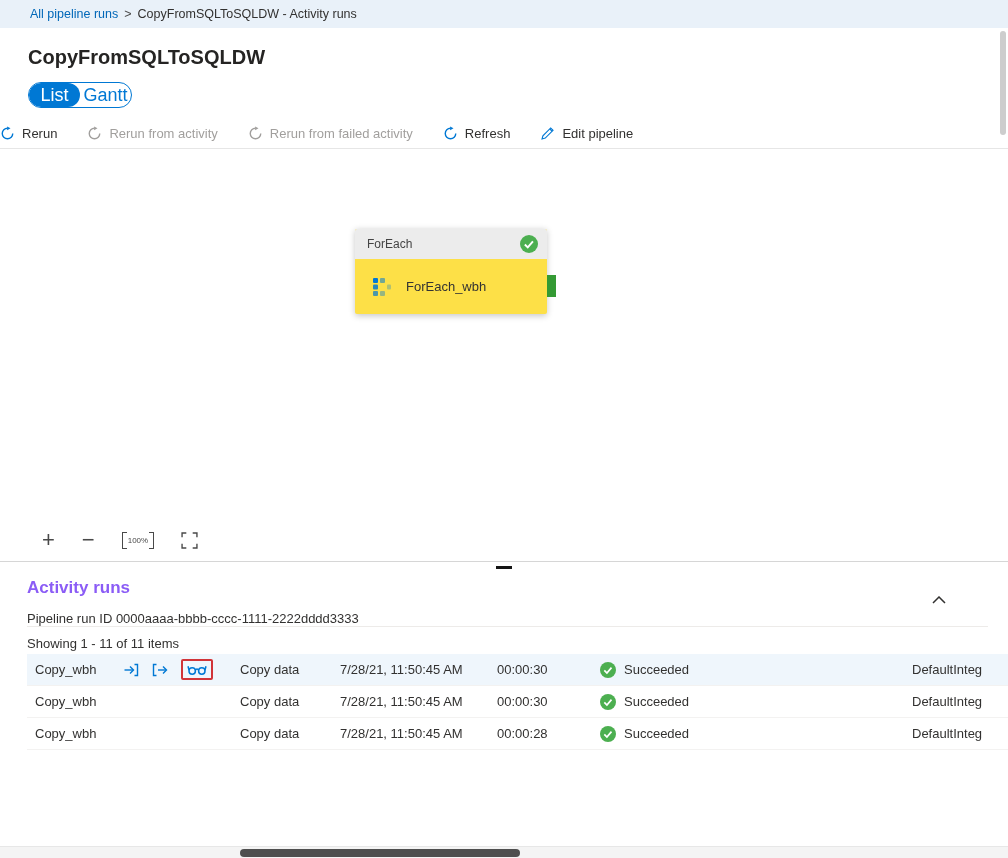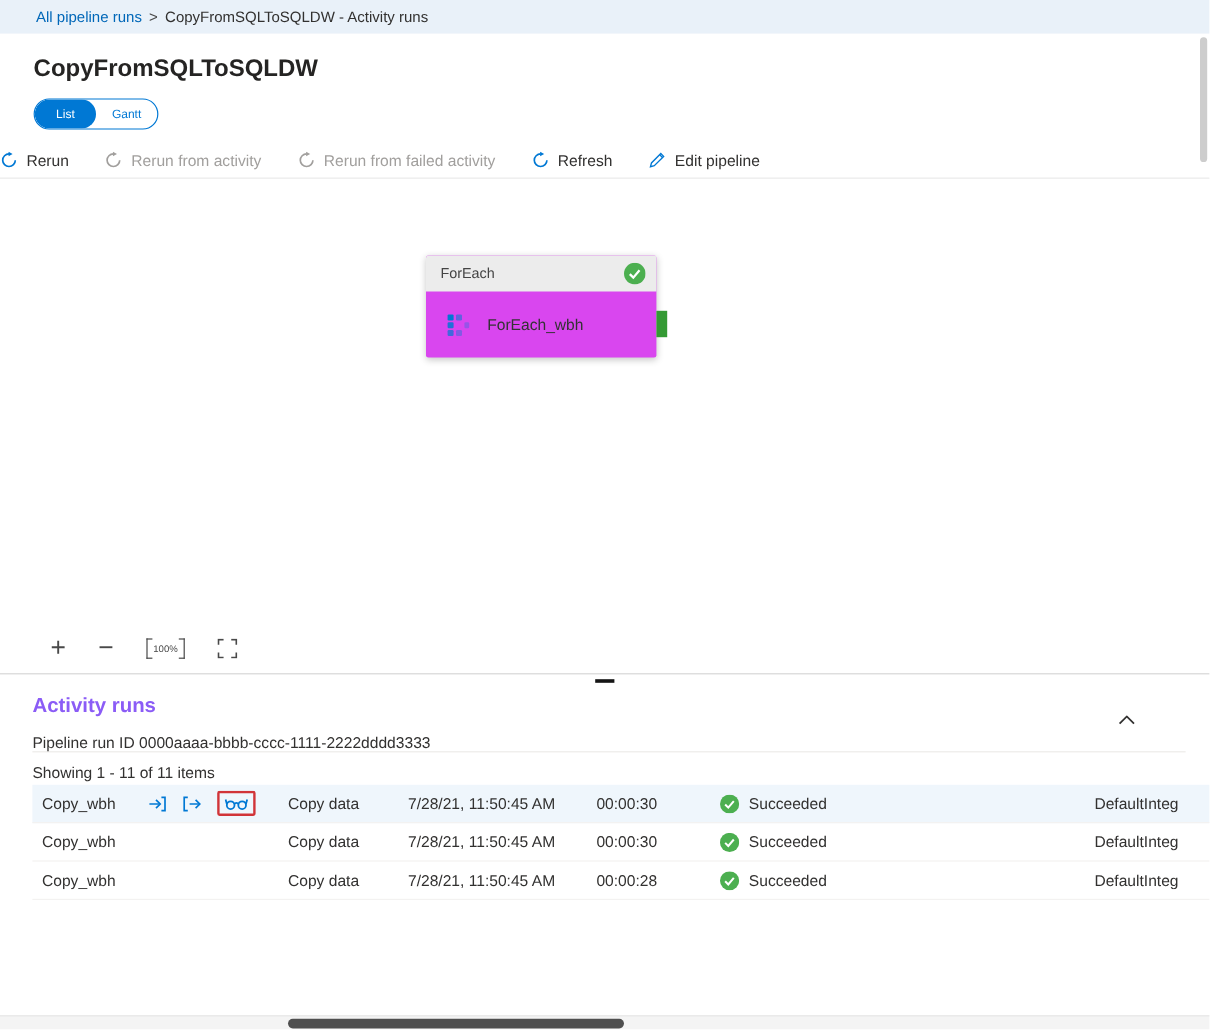--- a/index.html
+++ b/index.html
@@ -16,36 +16,36 @@
     padding-left:30px; gap:6px; font-size:12.5px; }
   .bc-link { color:#0067b8; cursor:pointer; }
   .bc-sep { color:#4a4a4a; }
   .bc-current { color:#323130; }
 
   
   .page-title { font-size:20px; font-weight:700; color:#252423; padding:18px 0 0 28px; }
   .view-toggle { display:inline-flex; margin:13px 0 0 28px; border:1px solid #0078d4;
     border-radius:14px; height:26px; overflow:hidden; background:#fff; }
   .seg { width:51px; display:flex; align-items:center; justify-content:center;
-    font-size:10px; cursor:pointer; }
+    font-size:18px; cursor:pointer; }
   .seg.sel { background:#0078d4; color:#fff; border-radius:13px; }
   .seg.unsel { color:#0078d4; }
 
   
   .toolbar { margin-top:11px; height:30px; display:flex; align-items:center; gap:30px;
     border-bottom:1px solid #e6e6e6; }
   .tb-item { display:flex; align-items:center; gap:7px; font-size:13px; color:#323130; cursor:pointer; }
   .tb-item .ic { color:#0078d4; display:flex; }
   .tb-item.disabled { color:#a19f9d; cursor:default; }
   .tb-item.disabled .ic { color:#a19f9d; }
 
   
   .canvas { position:relative; height:413px; border-bottom:1px solid #d6d6d6; background:#fff; }
-  .node { position:absolute; left:355px; top:64px; width:192px; border-radius:2px;
-    box-shadow:0 1.5px 6px rgba(0,0,0,.22); background:#d946ef; cursor:pointer; }
+  .node { position:absolute; left:355px; top:80px; width:192px; border-radius:2px;
+    box-shadow:0 1.5px 6px rgba(0,0,0,.22); background:#fde047; cursor:pointer; }
   .node-header { height:30px; background:#ececec; display:flex; align-items:center;
     padding:0 9px 0 12px; font-size:12px; color:#444; border-radius:2px 2px 0 0; }
   .node-header .spacer { margin-left:auto; }
   .node-body { height:55px; display:flex; align-items:center; padding-left:17px; gap:14px;
     font-size:13px; color:#333; }
   .port { position:absolute; left:100%; top:46px; width:9px; height:22px; background:#349a34; }
 
   
   .canvas-controls { position:absolute; left:42px; bottom:10px; display:flex;
     align-items:center; gap:27px; color:#494949; }

